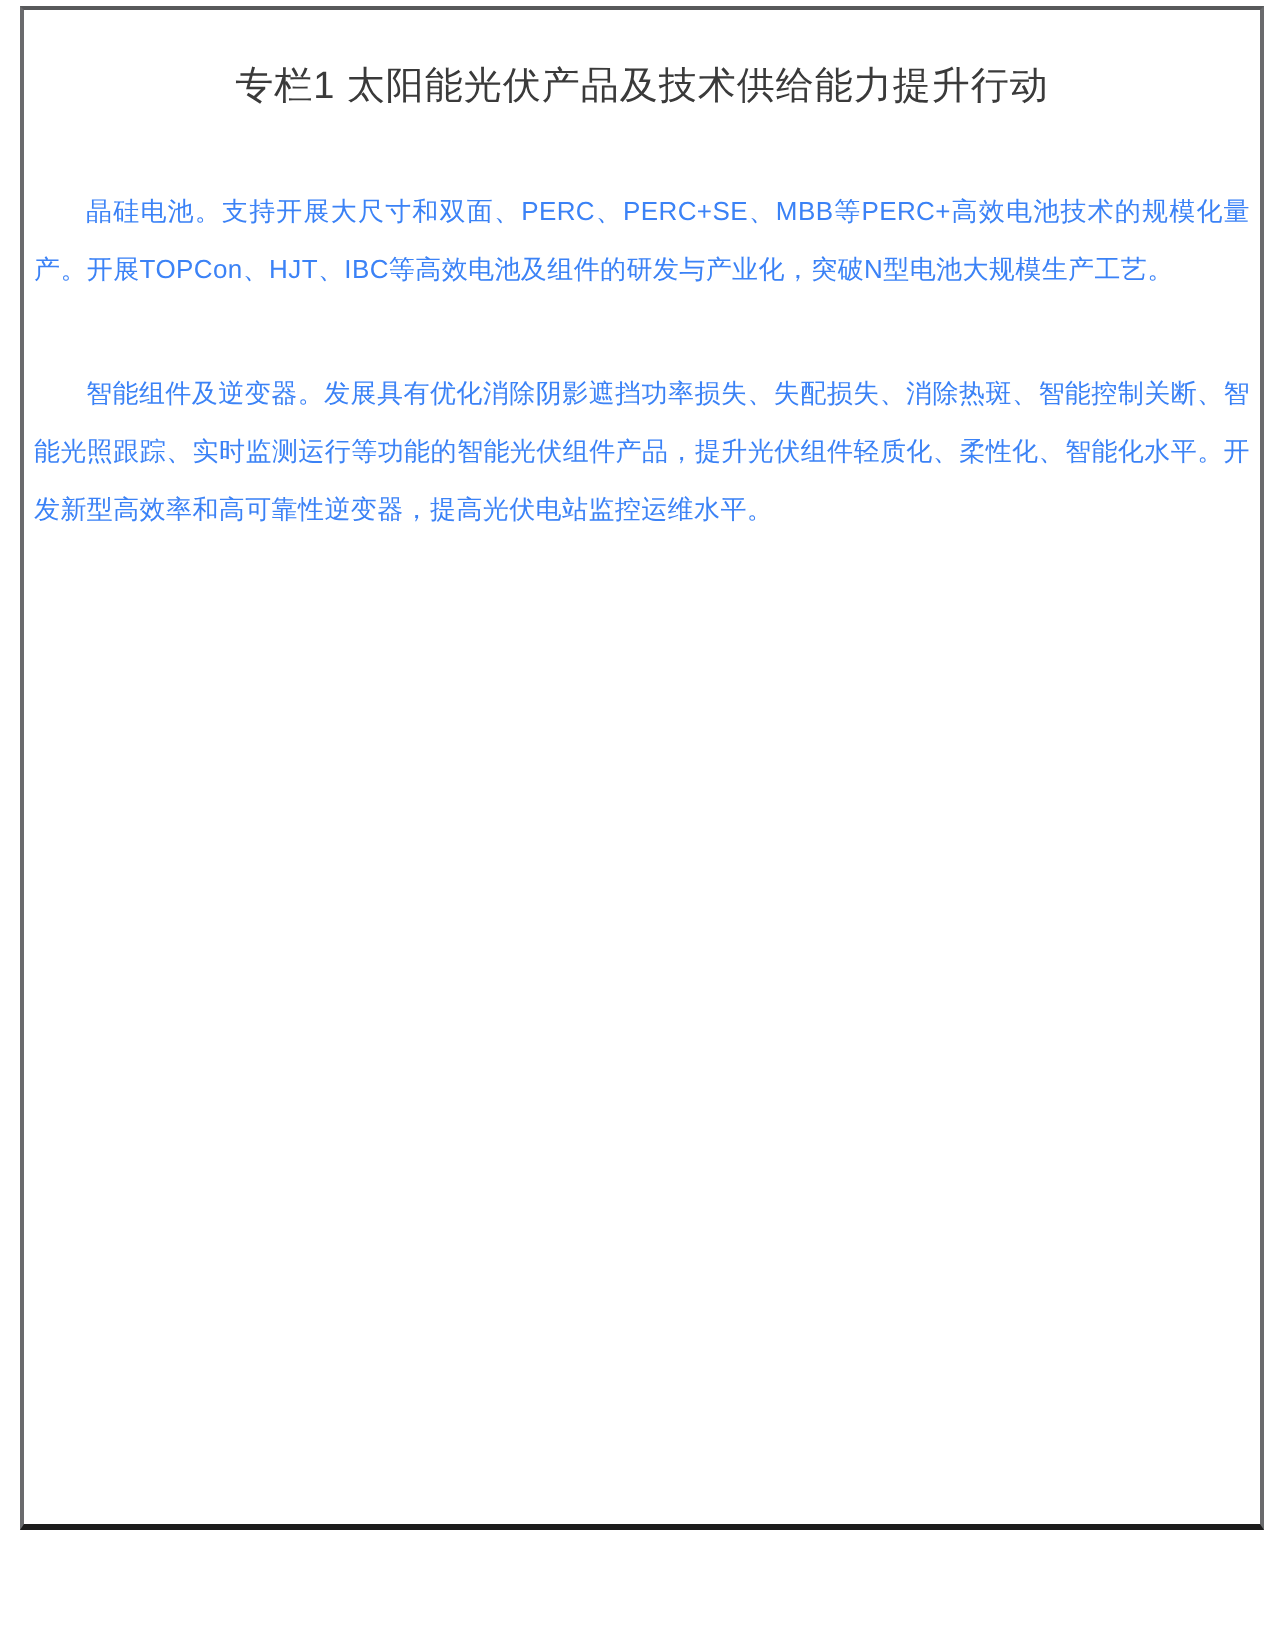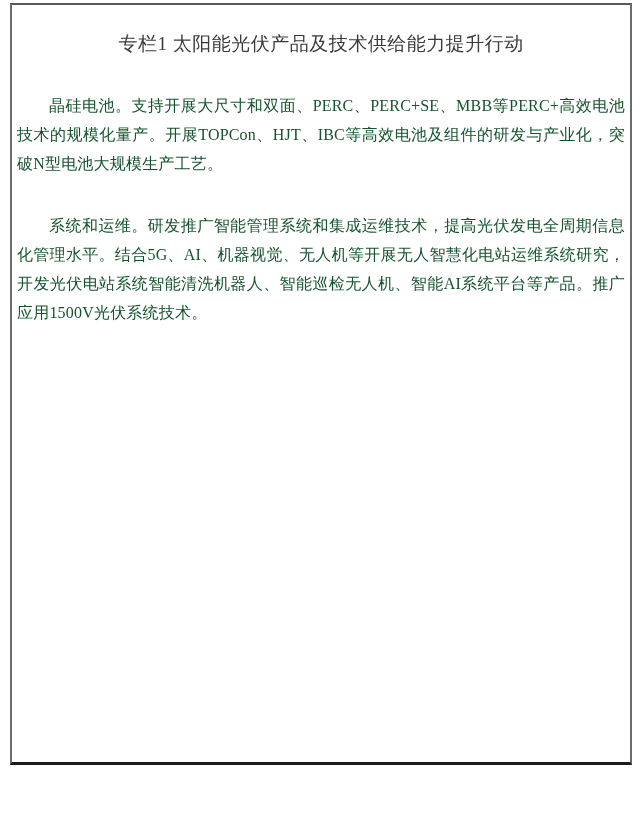--- a/index.html
+++ b/index.html
@@ -6,21 +6,21 @@
     margin: 0;
     padding: 0;
     background: #ffffff;
   }
   .page {
     position: relative;
     width: 640px;
     height: 768px;
     background: #ffffff;
     overflow: hidden;
-    font-family: Liberation Serif, serif;
+    font-family: Liberation Sans, sans-serif;
   }
   .column-box {
     position: absolute;
     top: 3px;
     left: 10px;
     right: 8px;
     bottom: 3px;
     background: #ffffff;
     border-top: 2px solid #58595b;
     border-left: 2px solid #6a6b6d;
@@ -32,32 +32,32 @@
   }
   .column-title {
     text-align: center;
     font-size: 19px;
     line-height: 29px;
     color: #3a3a3a;
     letter-spacing: 0.5px;
   }
   .column-paragraph {
     margin: 33px 0 0 0;
-    font-size: 16px;
+    font-size: 13px;
     line-height: 29px;
-    color: #14532d;
+    color: #3b82f6;
     text-align: justify;
     text-justify: inter-ideograph;
     text-indent: 2em;
     letter-spacing: 0.2px;
     word-break: break-all;
   }
 </style>
 </head>
 <body>
 
 <div class="page">
   <div class="column-box">
     <div class="column-title">专栏1 太阳能光伏产品及技术供给能力提升行动</div>
     <p class="column-paragraph">晶硅电池。支持开展大尺寸和双面、PERC、PERC+SE、MBB等PERC+高效电池技术的规模化量产。开展TOPCon、HJT、IBC等高效电池及组件的研发与产业化，突破N型电池大规模生产工艺。</p>
-    <p class="column-paragraph">系统和运维。研发推广智能管理系统和集成运维技术，提高光伏发电全周期信息化管理水平。结合5G、AI、机器视觉、无人机等开展无人智慧化电站运维系统研究，开发光伏电站系统智能清洗机器人、智能巡检无人机、智能AI系统平台等产品。推广应用1500V光伏系统技术。</p>
+    <p class="column-paragraph">智能组件及逆变器。发展具有优化消除阴影遮挡功率损失、失配损失、消除热斑、智能控制关断、智能光照跟踪、实时监测运行等功能的智能光伏组件产品，提升光伏组件轻质化、柔性化、智能化水平。开发新型高效率和高可靠性逆变器，提高光伏电站监控运维水平。</p>
   </div>
 </div>
 
 </body></html>

